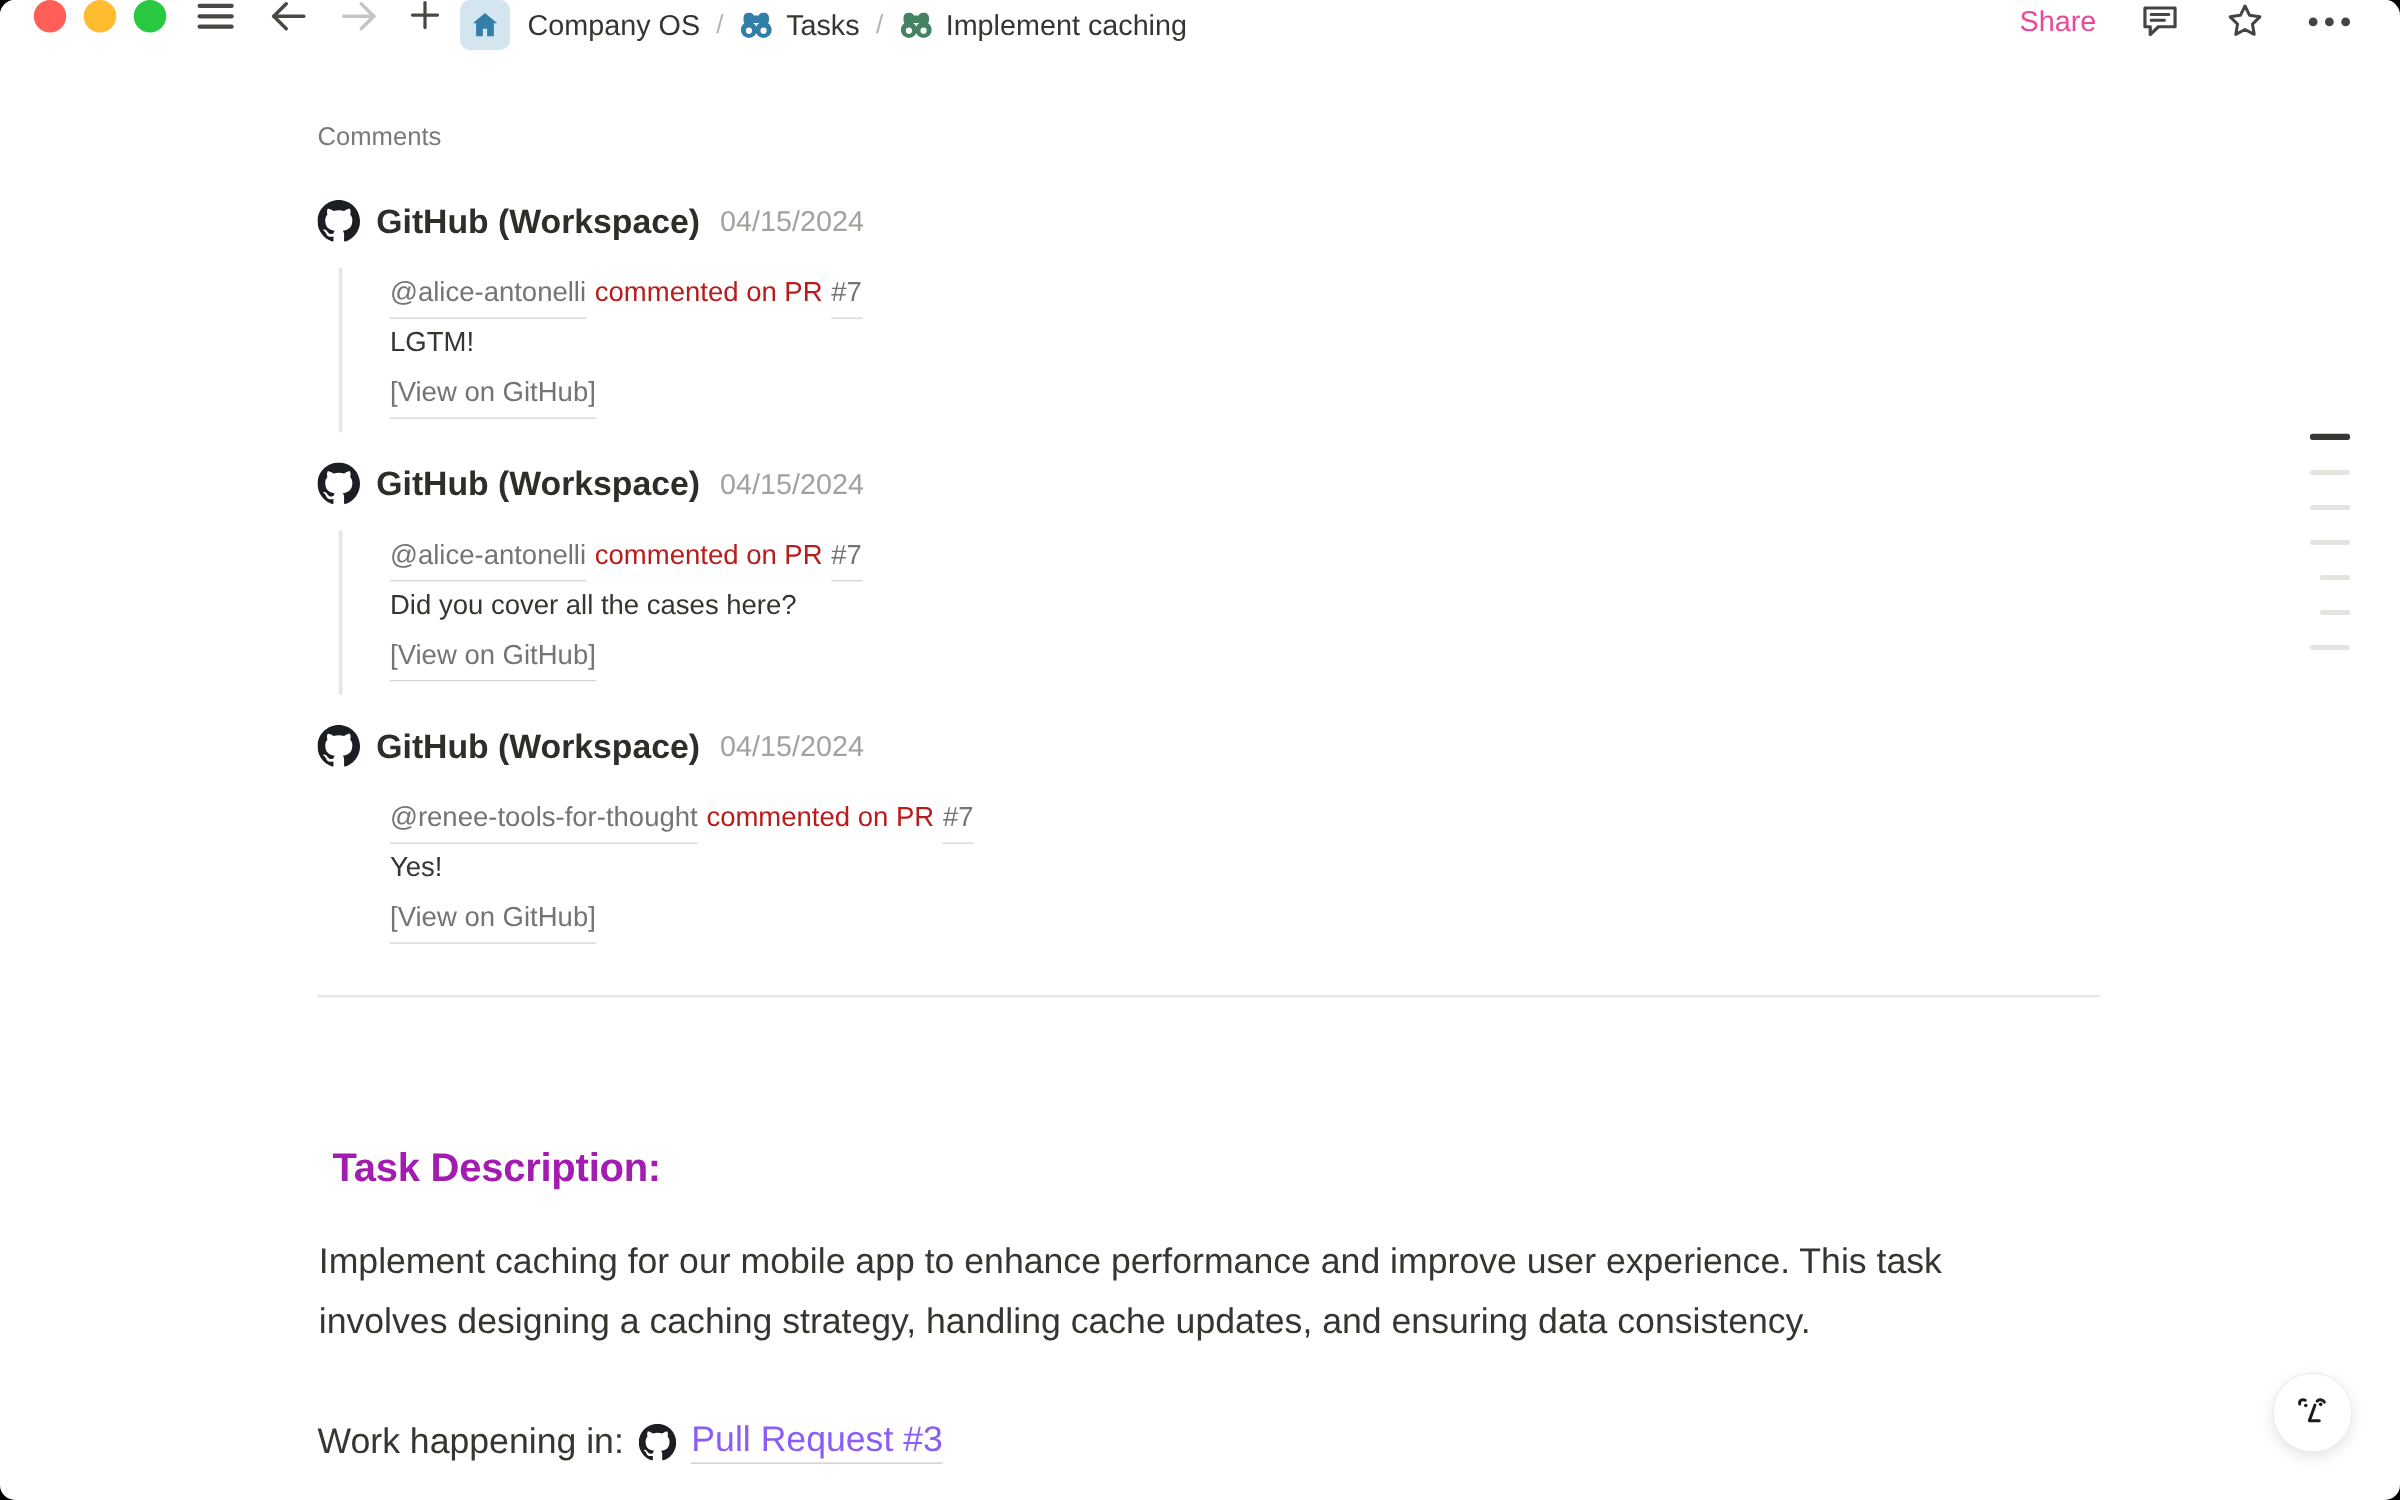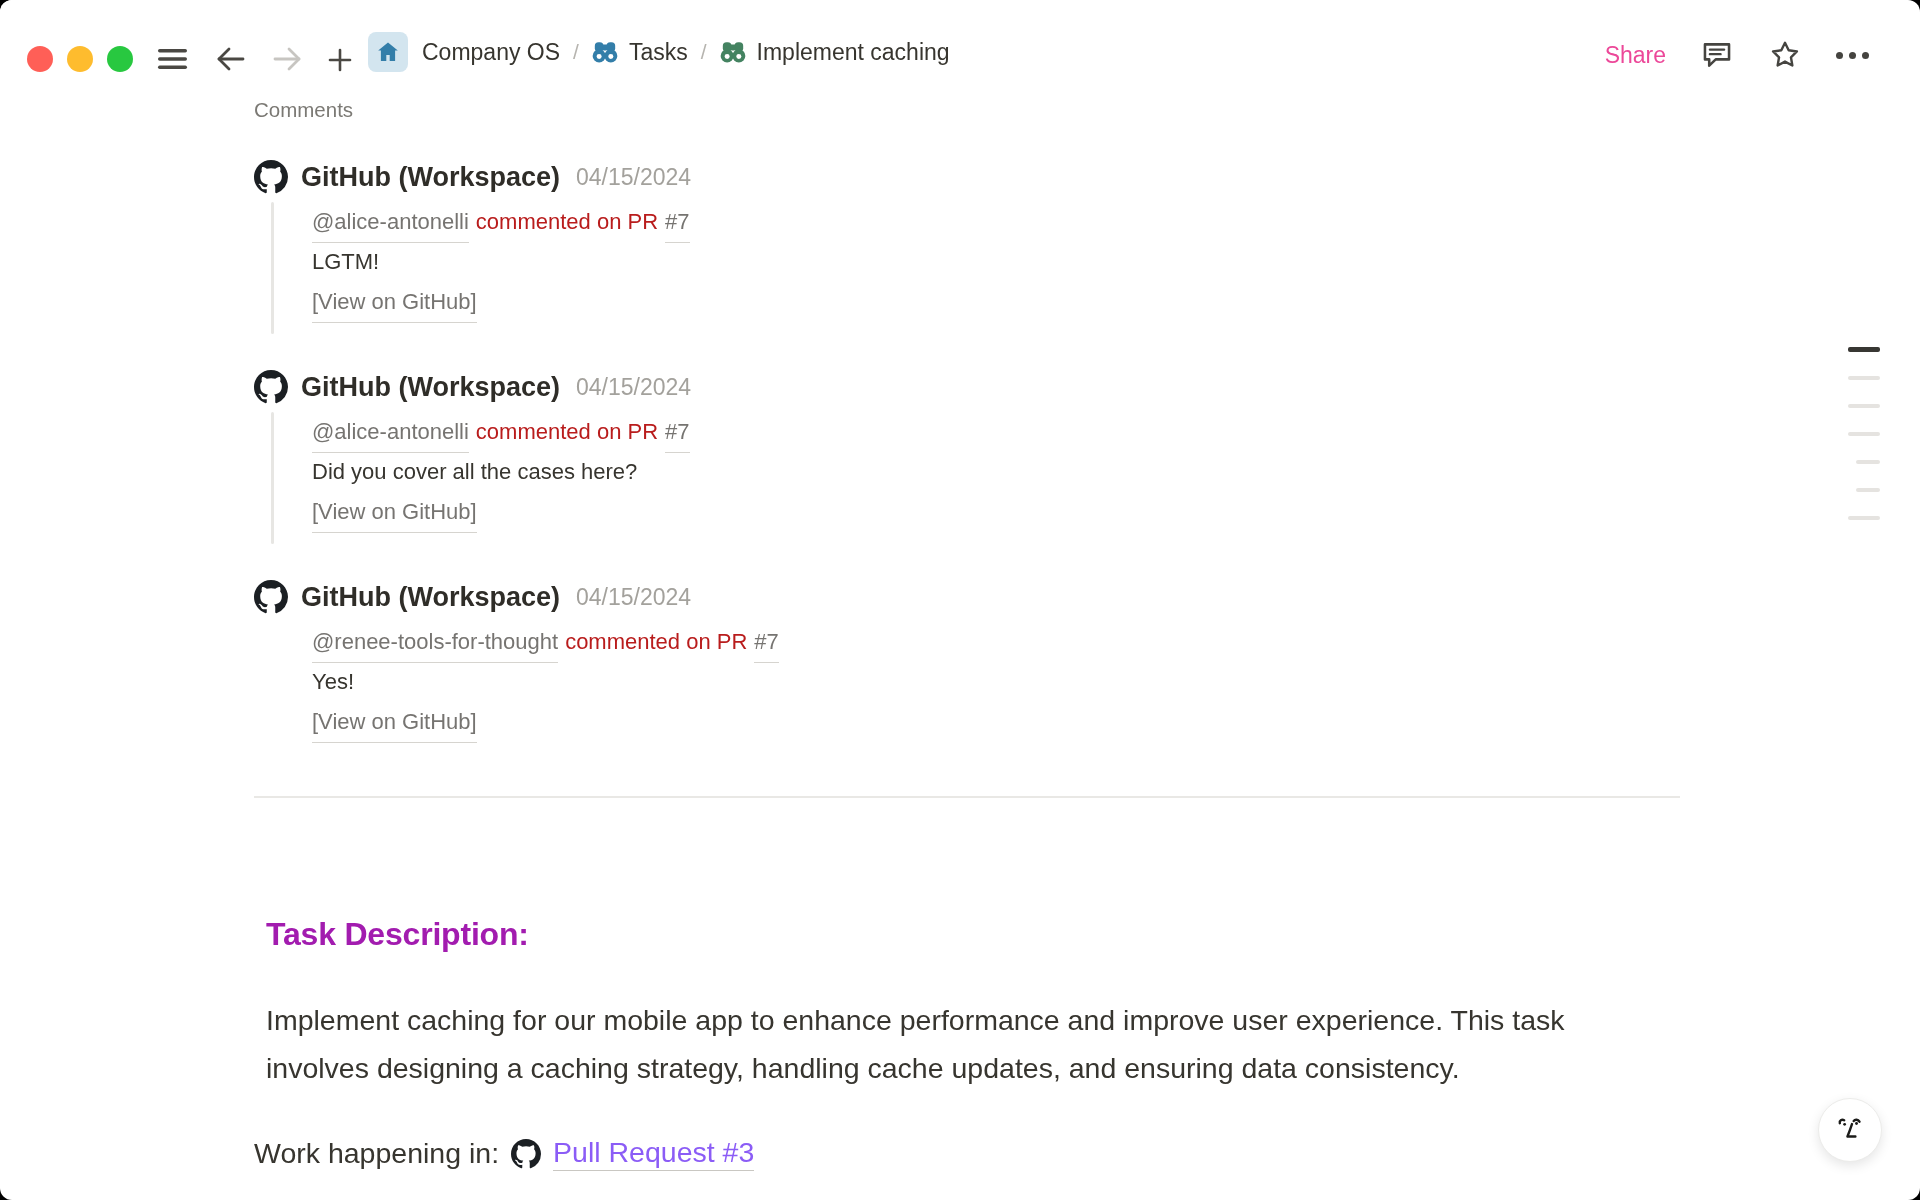--- a/index.html
+++ b/index.html
@@ -1,20 +1,20 @@
 <!DOCTYPE html>
 <html><head>
 <meta charset="utf-8">
 <style>
   html,body{margin:0;padding:0;background:#000;}
   body{width:1920px;height:1200px;font-family:"Liberation Sans","DejaVu Sans",sans-serif;-webkit-font-smoothing:antialiased;}
   .window{position:relative;width:1920px;height:1200px;background:#ffffff;border-radius:12px;overflow:hidden;}
 
   
-  .topbar{position:absolute;top:0;left:0;right:15px;height:72px;display:flex;align-items:flex-end;background:#fff;}
+  .topbar{position:absolute;top:0;left:0;right:4px;height:72px;display:flex;align-items:flex-start;background:#fff;}
   .traffic{display:flex;gap:14px;padding-left:27px;align-items:center;}
   .light{width:26px;height:26px;border-radius:50%;display:inline-block;}
   .light.red{background:#ff5f57;}
   .light.yellow{background:#febc2e;}
   .light.green{background:#28c840;}
   .tb-icon{flex:0 0 auto;display:flex;align-items:center;justify-content:center;cursor:pointer;}
   .icon-hamburger{margin-left:24px;}
   .icon-back{margin-left:28px;}
   .icon-forward{margin-left:26px;}
   .icon-plus{margin-left:26px;}
@@ -28,28 +28,28 @@
   .dots{display:flex;gap:6px;align-items:center;cursor:pointer;}
   .dots i{width:7px;height:7px;border-radius:50%;background:#454440;display:block;}
 
   
   .comments-label{position:absolute;left:254px;top:98px;font-size:20.5px;color:#7b7974;}
   .comment{position:absolute;left:254px;width:1200px;}
   .c-header{display:flex;align-items:center;gap:13px;height:34px;}
   .avatar{width:34px;height:34px;border-radius:50%;display:flex;align-items:center;justify-content:center;flex:0 0 auto;}
   .c-author{font-size:27px;font-weight:700;color:#2f2d28;white-space:nowrap;}
   .c-date{font-size:23px;color:#a3a19c;margin-left:3px;white-space:nowrap;}
-  .c-body{margin-left:58px;margin-top:8px;position:relative;font-size:22px;color:#37352f;}
+  .c-body{margin-left:58px;margin-top:20px;position:relative;font-size:22px;color:#37352f;}
   .c-body.with-line::before{content:"";position:absolute;left:-41px;top:0;height:132px;width:3px;background:#e7e6e3;border-radius:2px;}
   .c-row{display:flex;align-items:baseline;gap:7px;line-height:40px;height:40px;white-space:nowrap;}
   .glink{color:#767471;border-bottom:1.5px solid #d6d4cf;cursor:pointer;text-decoration:none;}
   .c-action{color:#b91c1c;}
   .divider{position:absolute;left:254px;top:796px;width:1426px;height:2px;background:#e9e8e5;border:none;margin:0;}
   .task-heading{position:absolute;left:254px;top:904px;margin:12px;font-size:32px;font-weight:700;color:#a21caf;letter-spacing:-0.2px;}
-  .task-paragraph{position:absolute;left:254px;top:984px;margin:12px;width:1330px;font-size:28.5px;line-height:48px;color:#37352f;}
+  .task-paragraph{position:absolute;left:254px;top:984px;margin:1px;width:1330px;font-size:28.5px;line-height:48px;color:#37352f;}
   .work-line{position:absolute;left:254px;top:1136px;display:flex;align-items:center;gap:12px;font-size:28.5px;color:#37352f;white-space:nowrap;}
   .work-link{color:#8b5cf6;font-weight:500;border-bottom:1.5px solid #c9c7c2;cursor:pointer;text-decoration:none;padding-bottom:1px;}
 
   
   .outline{position:absolute;right:40px;top:347px;width:32px;display:flex;flex-direction:column;}
   .outline span{display:block;height:4px;border-radius:2px;margin-bottom:24px;cursor:pointer;}
   .outline .dark{background:#383733;width:32px;height:5px;}
   .outline .lite{background:#e5e3e0;width:32px;}
   .outline .indent{background:#e5e3e0;width:24px;margin-left:8px;}
 

